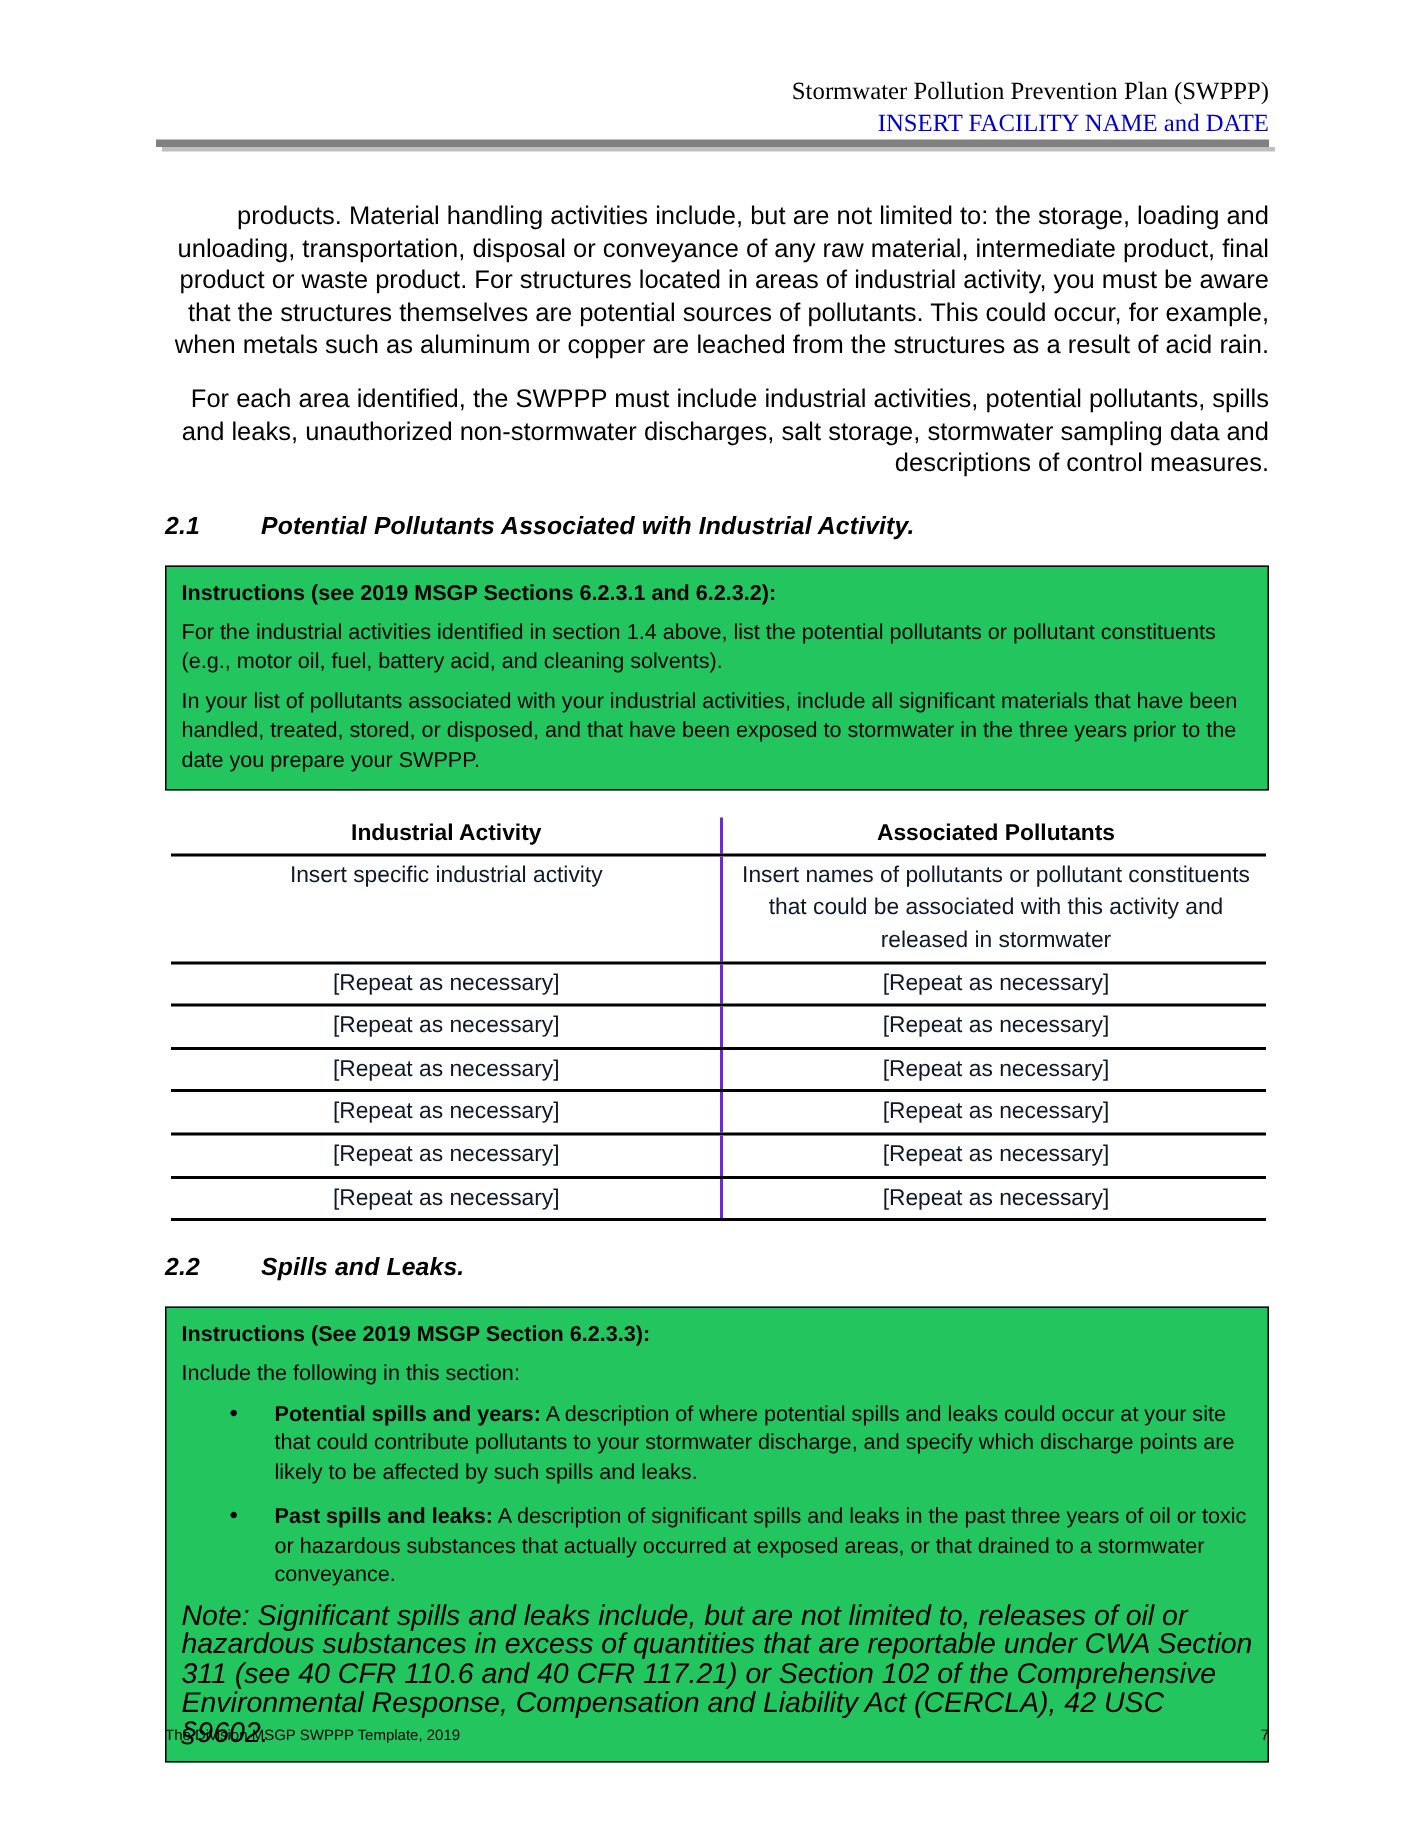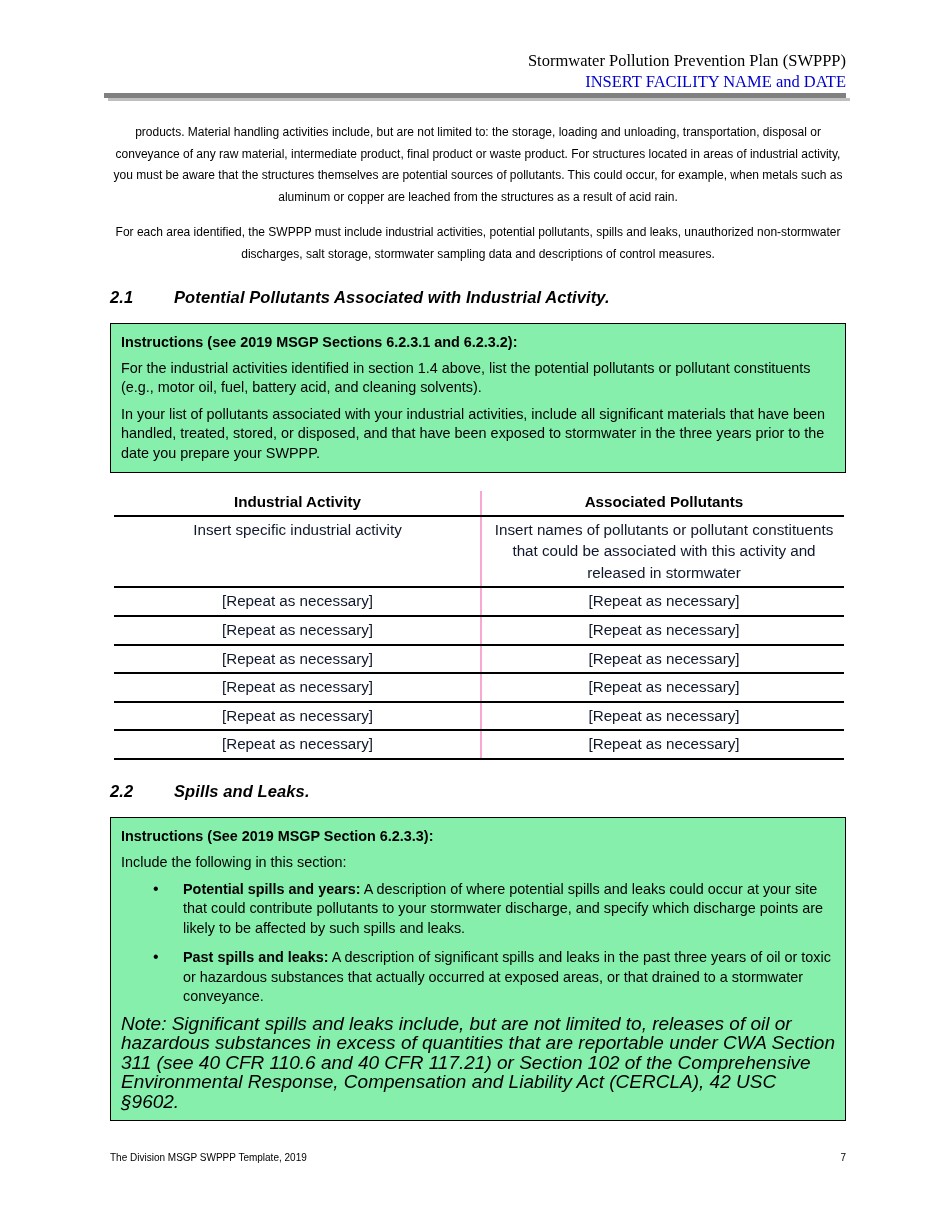--- a/index.html
+++ b/index.html
@@ -59,45 +59,45 @@
 
   
   .content {
     position: absolute;
     left: 110px;
     top: 122px;
     width: 736px;
   }
 
   p.body {
-    margin: 0 0 14px 0;
-    font-size: 12px;
+    margin: 11px 0 14px 0;
+    font-size: 17px;
     line-height: 21.6px;
-    text-align: center;
+    text-align: right;
   }
 
   
   .section-heading {
     display: flex;
     font-style: italic;
     font-weight: bold;
     font-size: 16.5px;
     margin: 22px 0 16px 0;
     letter-spacing: 0.1px;
   }
   .section-heading .num {
     width: 64px;
     flex: 0 0 64px;
   }
   .section-heading .ttl { flex: 1 1 auto; }
 
   
   .instr-box {
     border: 1.6px solid #000000;
-    background: #86efac;
+    background: #22c55e;
     padding: 8px 10px 9px 10px;
     box-sizing: border-box;
     margin-bottom: 10px;
   }
   .instr-title {
     font-weight: bold;
     font-size: 14.4px;
     line-height: 20px;
     margin: 0 0 7px 0;
   }
@@ -157,21 +157,21 @@
   }
   table.doc-table th {
     text-align: center;
     font-weight: bold;
     border-top: none;
     padding-top: 0;
     padding-bottom: 2px;
   }
   table.doc-table th.col2,
   table.doc-table td.col2 {
-    border-left: 2px solid #f9a8d4;
+    border-left: 2px solid #6d28d9;
     padding-left: 9px;
   }
   table.doc-table td {
     color: #0f172a;
     border-top: none;
     text-align: center;
   }
   table.doc-table tr.first-data td { border-bottom: 2px solid #000000; }
 
   

